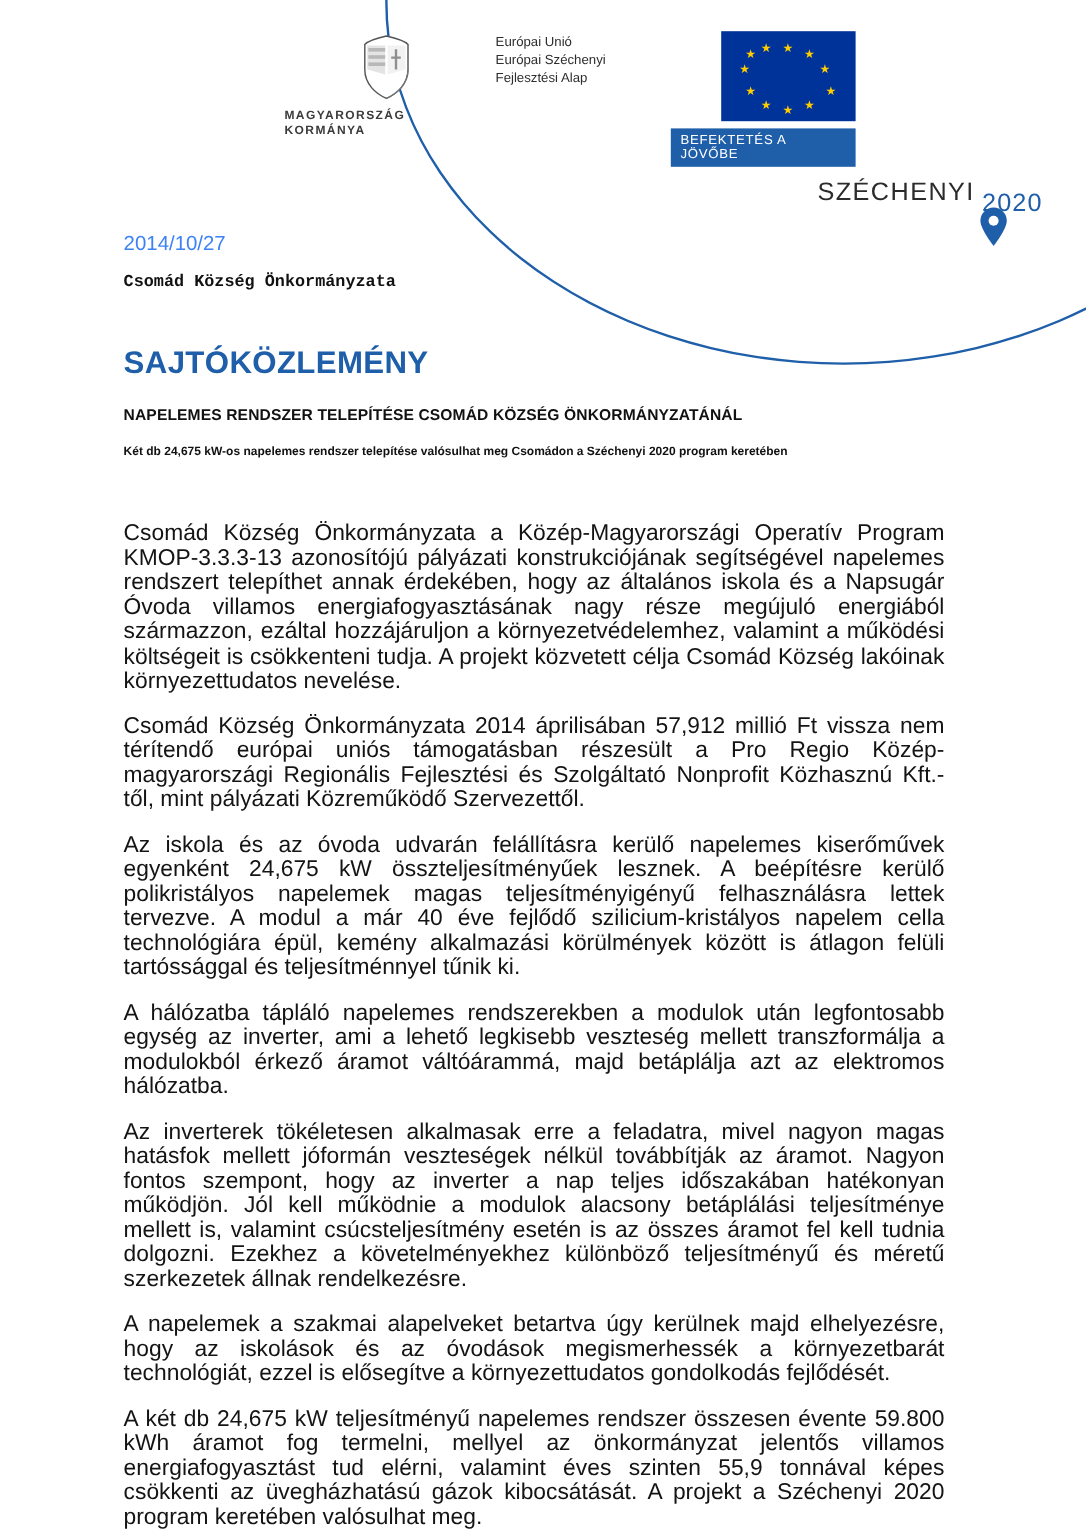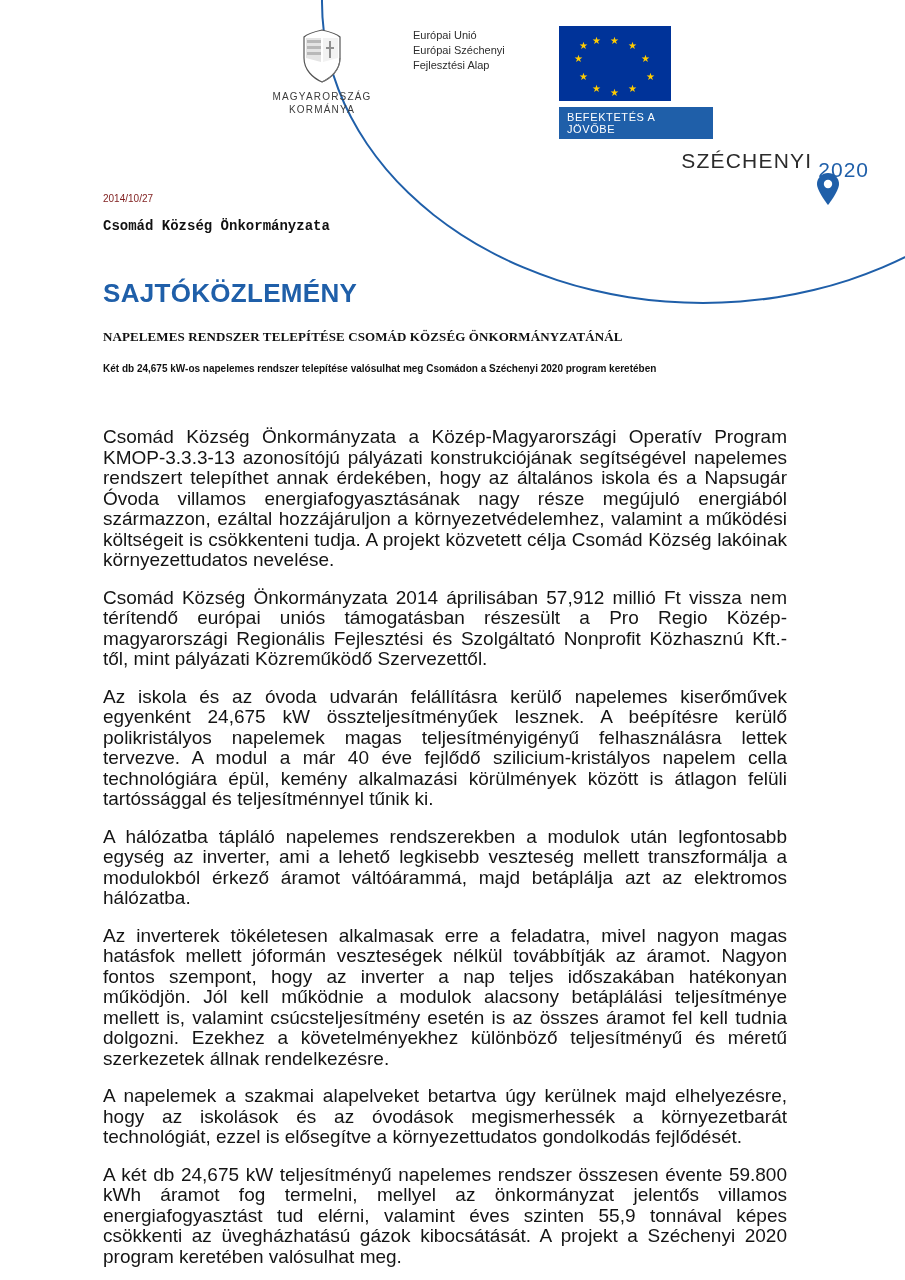--- a/index.html
+++ b/index.html
@@ -38,21 +38,22 @@
     top: 22px;
     right: 28px;
     width: 640px;
     height: 170px;
   }
   .coat-block {
     position: absolute;
     left: 0;
     top: 6px;
     width: 170px;
-    text-align: center;
+    text-align: left;
+    font-weight: bold;
   }
   .coat {
     width: 42px;
     height: 56px;
     margin: 0 auto 6px auto;
     position: relative;
   }
   .coat svg { display: block; }
   .coat-text {
     font-size: 10px;
@@ -63,20 +64,21 @@
 
   .eu-block {
     position: absolute;
     left: 176px;
     top: 4px;
     width: 300px;
   }
   .eu-row {
     display: flex;
     align-items: flex-start;
+    justify-content: space-between;
   }
   .eu-labels {
     font-size: 11px;
     line-height: 15px;
     color: #2d2d2d;
     padding-top: 2px;
     width: 140px;
   }
   .eu-flag {
     width: 112px;
@@ -130,22 +132,22 @@
   }
 
   
   .content {
     position: absolute;
     left: 103px;
     top: 193px;
     width: 700px;
   }
   .date {
-    font-size: 10px;
-    color: #7f1d1d;
+    font-size: 17px;
+    color: #3b82f6;
     margin-bottom: 14px;
   }
   .org {
     font-size: 14px;
     font-weight: bold;
     color: #111111;
     margin-bottom: 44px;
     font-family: Liberation Mono, monospace;
   }
   .title {
@@ -154,21 +156,20 @@
     color: #1f5fa9;
     letter-spacing: .3px;
     margin-bottom: 20px;
   }
   .subtitle {
     font-size: 13px;
     font-weight: bold;
     color: #111111;
     margin-bottom: 14px;
     letter-spacing: .1px;
-    font-family: Liberation Serif, serif;
   }
   .lead {
     font-size: 10px;
     font-weight: bold;
     color: #111111;
     line-height: 20px;
     text-align: justify;
     margin-bottom: 48px;
   }
   p.body {

